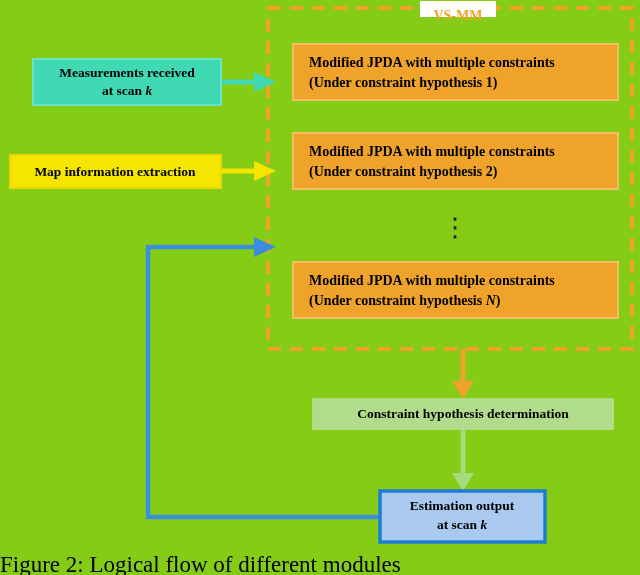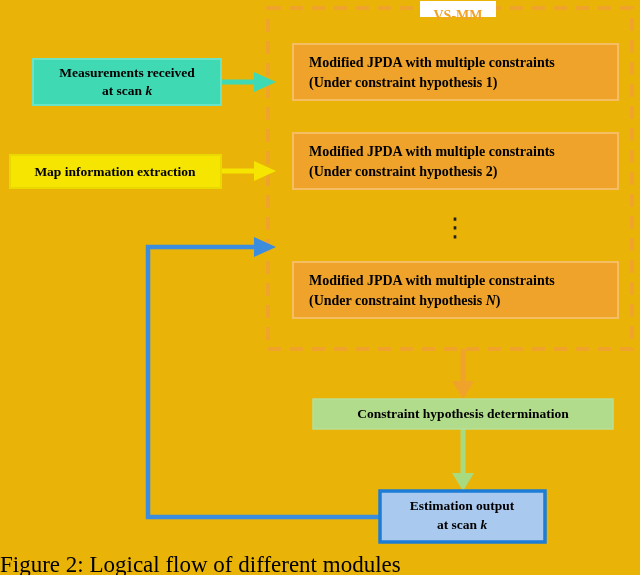--- a/index.html
+++ b/index.html
@@ -4,21 +4,21 @@
 <style>
   html, body {
     margin: 0;
     padding: 0;
     background: #ffffff;
   }
   #figure-root {
     position: relative;
     width: 640px;
     height: 575px;
-    background: #eab308;
+    background: #84cc16;
     overflow: hidden;
     font-family: "Liberation Serif", "DejaVu Serif", serif;
     text-decoration: underline;
   }
   #flow-svg {
     position: absolute;
     left: 0;
     top: 0;
     width: 640px;
     height: 575px;

